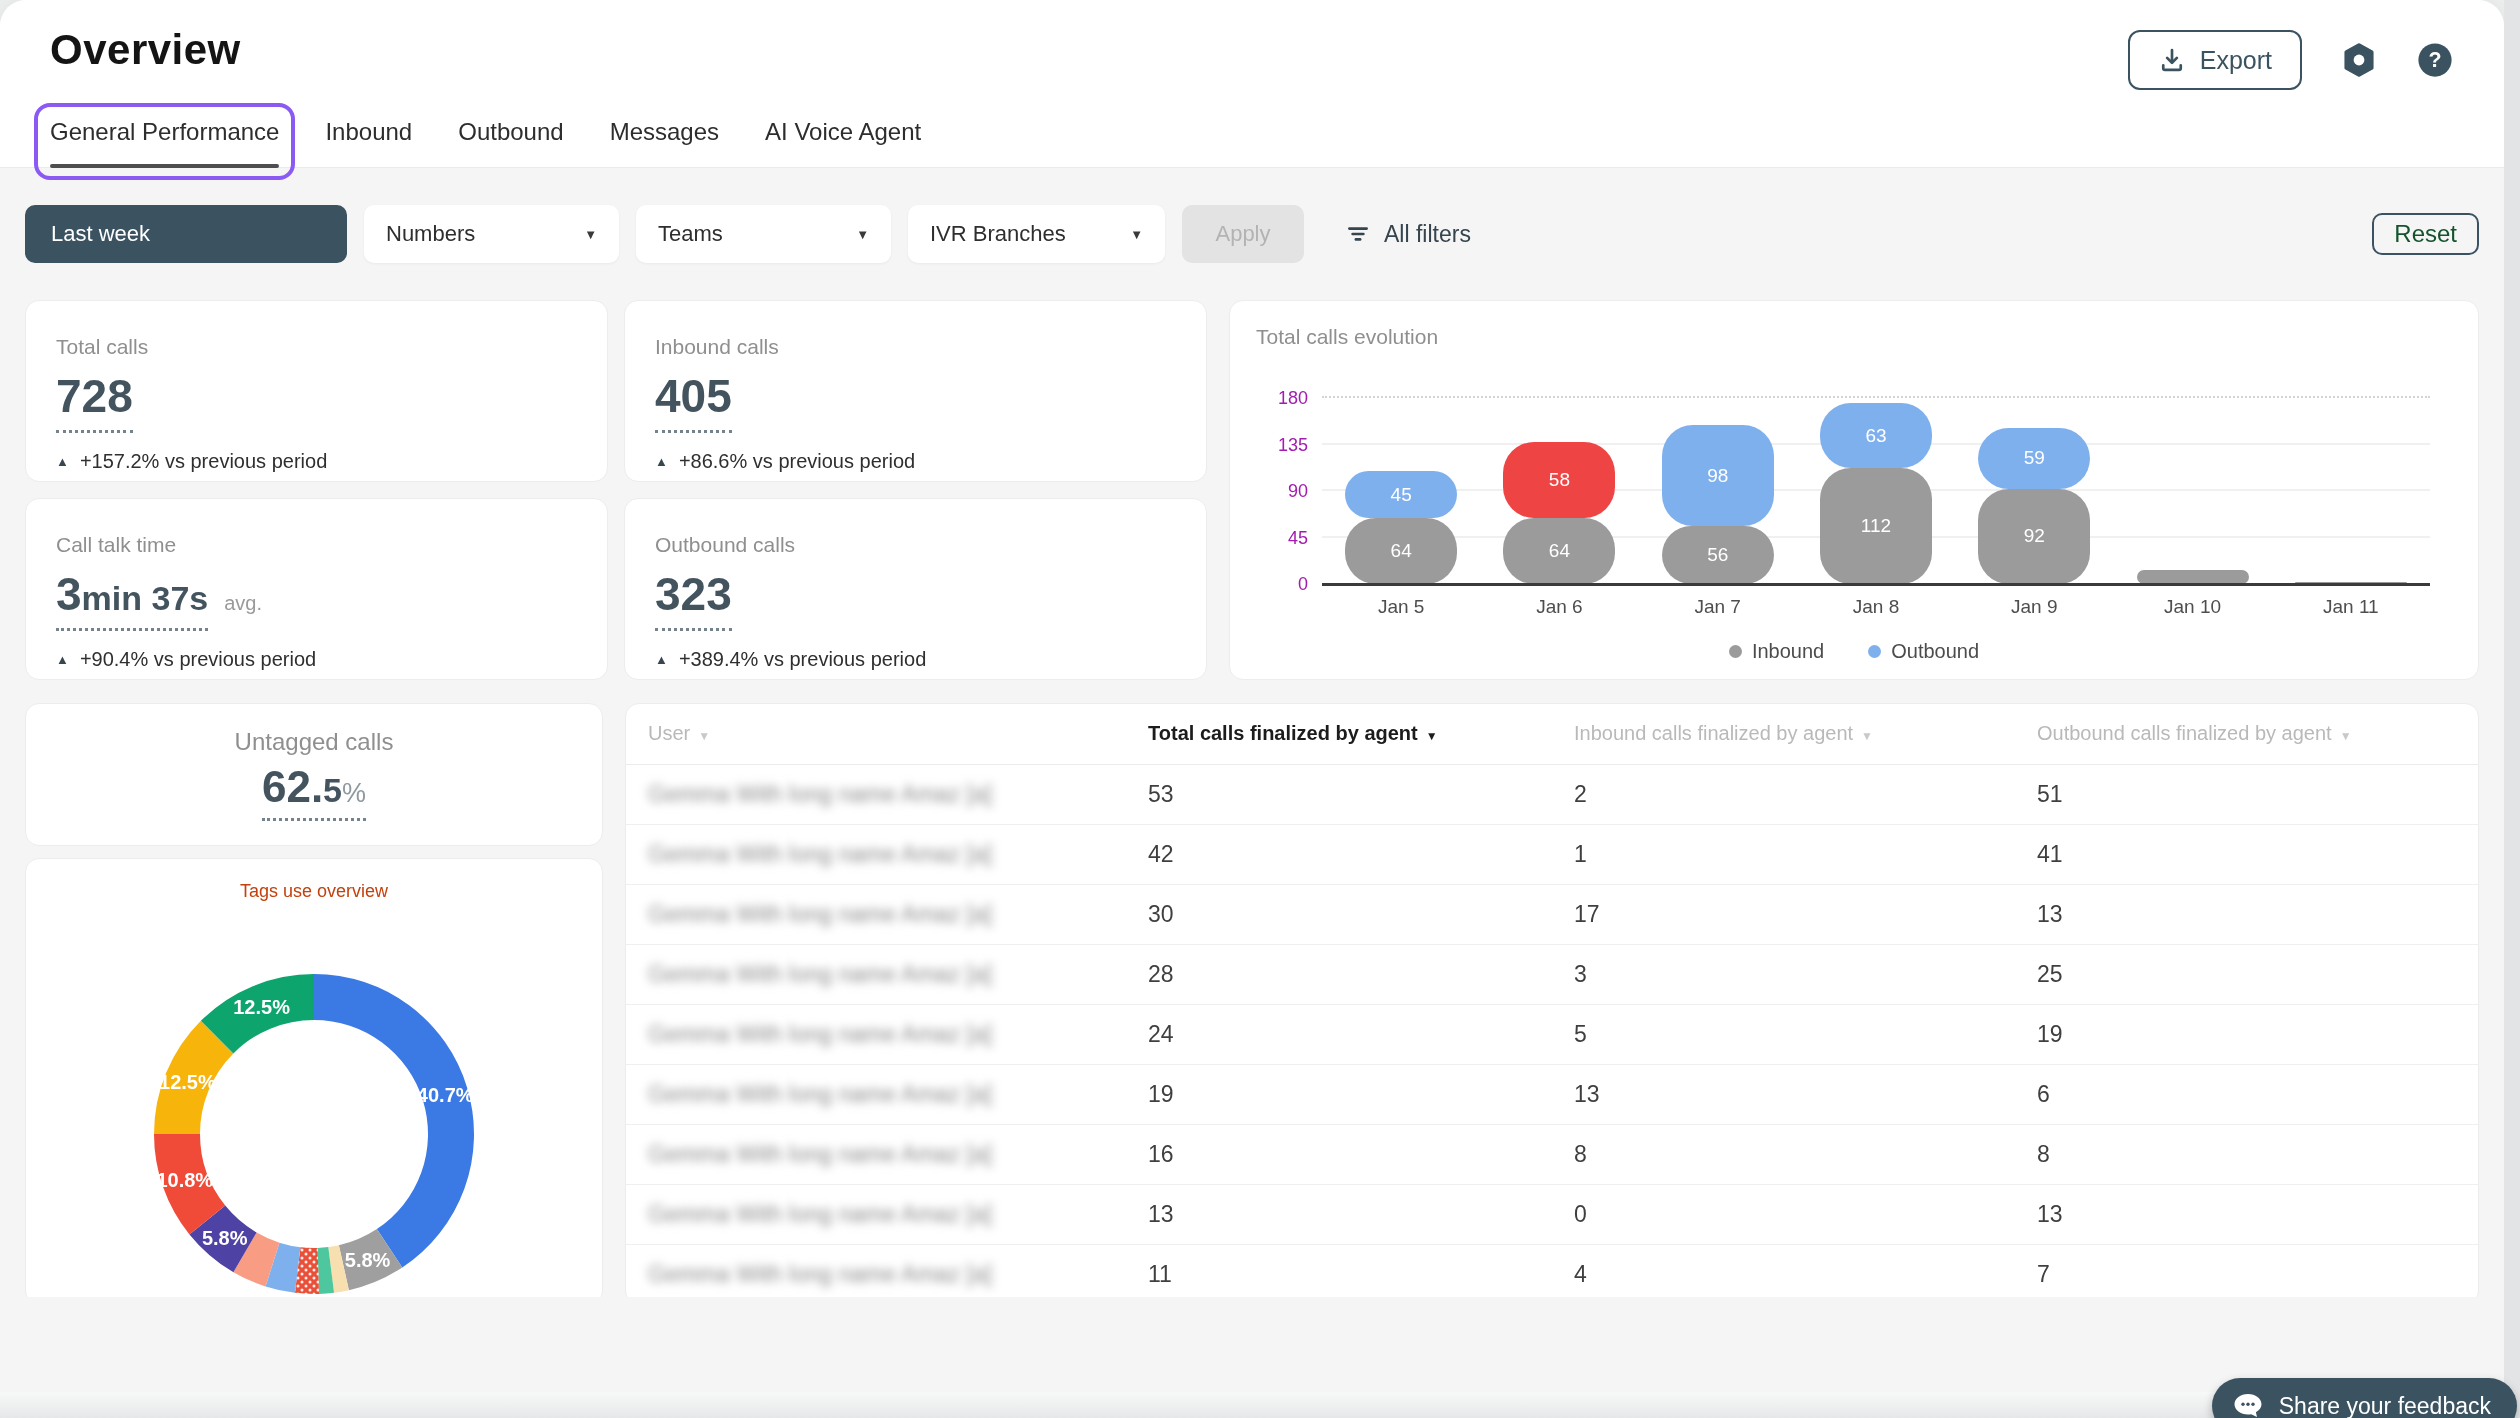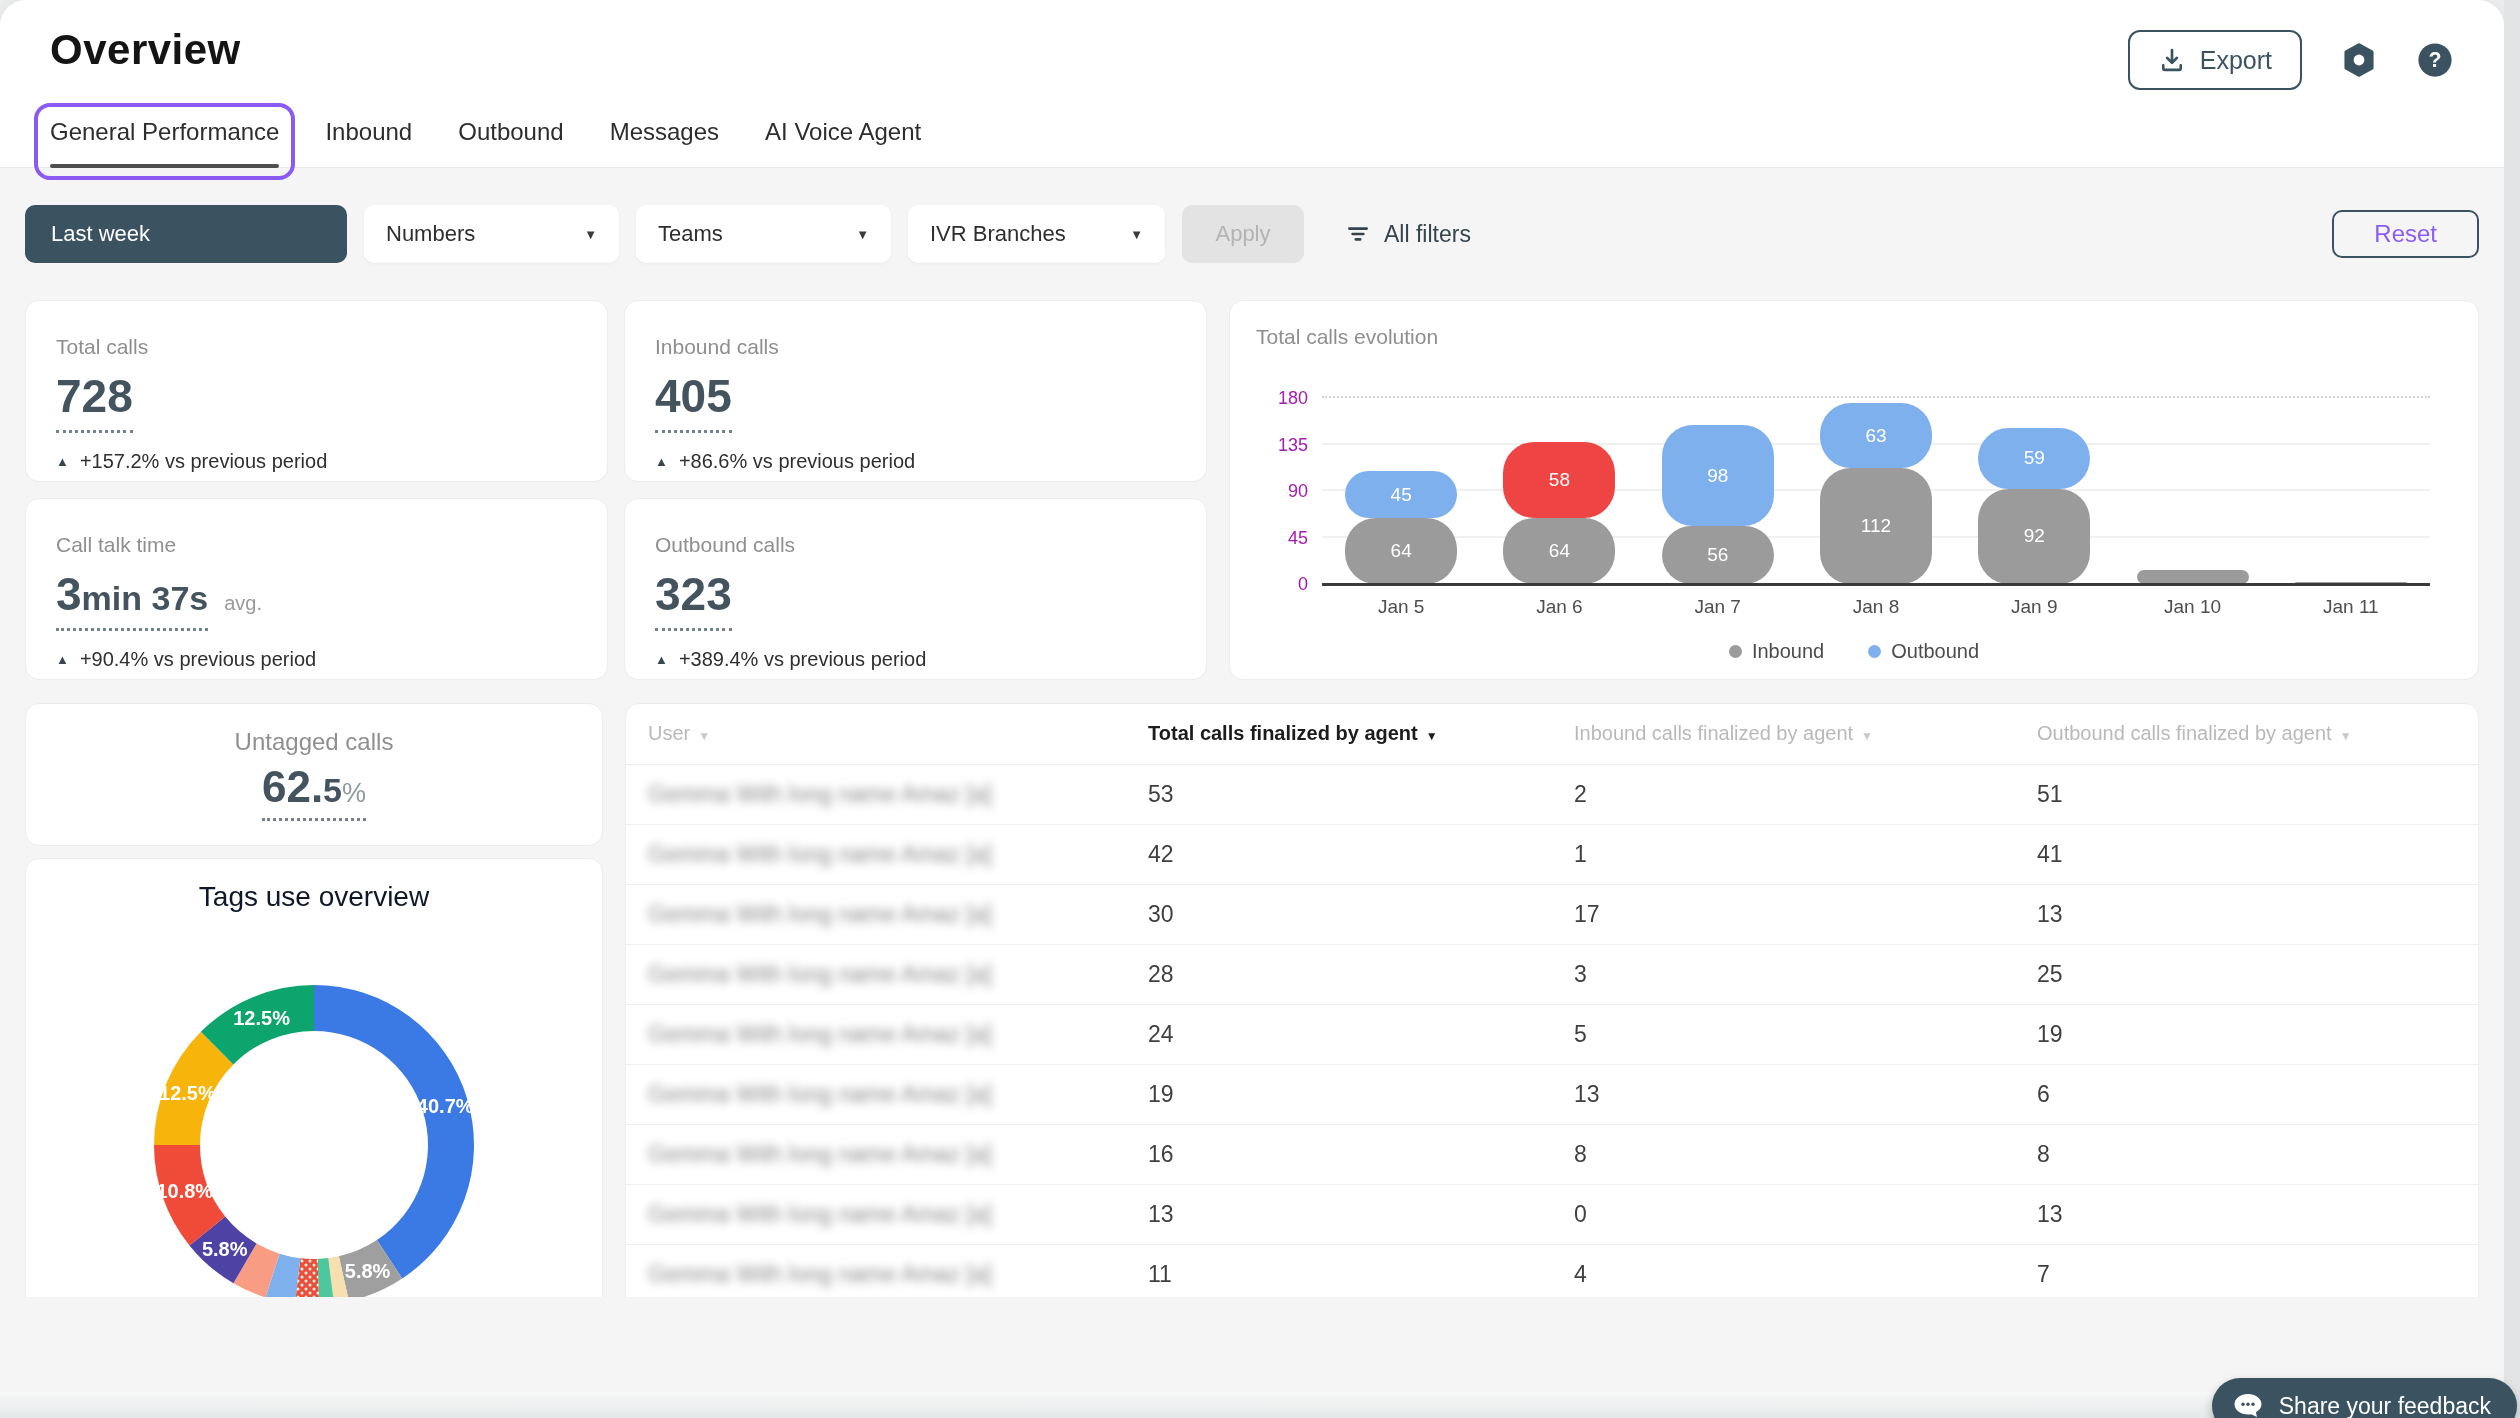--- a/index.html
+++ b/index.html
@@ -35,22 +35,22 @@
   .filters { display:flex; align-items:center; gap:17px; padding:37px 25px 0 25px; }
   .chip { height:58px; border-radius:10px; display:flex; align-items:center; font-size:22px;
     background:#fff; color:#2e2e2e; box-shadow:0 1px 3px rgba(0,0,0,.05); cursor:pointer; }
   .chip-dark { width:322px; padding:0 26px; background:#3b5360; color:#fff; box-shadow:none; }
   .chip-select { padding:0 22px; justify-content:space-between; }
   .chip-select .caret { font-size:13px; color:#3a3a3a; margin-left:14px; }
   .chip-apply { width:122px; justify-content:center; background:#e3e3e3; color:#b3b3b3;
     box-shadow:none; cursor:default; }
   .all-filters { display:flex; align-items:center; gap:13px; margin-left:24px;
     color:#35444d; font-size:23px; cursor:pointer; }
-  .reset-btn { margin-left:auto; height:48px; padding:0 40px; border:2.5px solid #3b5360;
-    border-radius:10px; background:transparent; color:#8b5cf6; font-size:24px; cursor:pointer; }
+  .reset-btn { margin-left:auto; height:42px; padding:0 20px; border:2.5px solid #3b5360;
+    border-radius:10px; background:transparent; color:#14532d; font-size:24px; cursor:pointer; }
 
   
   .dash { display:grid; grid-template-columns:1182px 1fr; gap:22px; padding:37px 25px 0 25px; }
   .card { background:#fff; border:1px solid #ececec; border-radius:14px; }
   .kpi-grid { display:grid; grid-template-columns:1fr 1fr; grid-template-rows:182px 182px; gap:16px; }
   .kpi-card { padding:34px 30px; }
   .kpi-label { font-size:21px; color:#8f8f8f; }
   .kpi-value { display:inline-block; margin-top:10px; font-size:46px; font-weight:800;
     color:#44545f; padding-bottom:7px; border-bottom:3px dotted #74828b; }
   .kpi-value .small { font-size:34px; }
@@ -89,21 +89,21 @@
   .lower { display:grid; grid-template-columns:578px 1fr; gap:22px; padding:23px 25px 0 25px;
     height:617px; overflow:hidden; }
   .tags-col { display:flex; flex-direction:column; gap:12px; }
   .untagged-card { height:143px; display:flex; flex-direction:column; align-items:center;
     justify-content:center; }
   .untagged-label { font-size:24px; color:#8f8f8f; }
   .untagged-value { margin-top:6px; font-weight:800; color:#44545f;
     padding-bottom:6px; border-bottom:3px dotted #74828b; }
   .uv-big { font-size:44px; } .uv-mid { font-size:34px; } .uv-pct { font-size:27px; font-weight:400; color:#8f9aa0; }
   .donut-card { flex:1; position:relative; padding-top:22px; text-align:center; }
-  .donut-title { font-size:28px; color:#0f172a; }
+  .donut-title { font-size:18px; color:#c2410c; }
   .donut-wrap { position:relative; width:340px; height:340px; margin:62px auto 0 auto; }
   .donut-label { font-weight:700; font-size:20px; fill:#fff; }
 
   
   .table-card { overflow:hidden; padding:0; }
   table { width:100%; border-collapse:collapse; table-layout:fixed; }
   th { height:60px; text-align:left; font-size:20px; font-weight:400; color:#b9b9b9;
     border-bottom:1px solid #ececec; padding-left:22px; cursor:pointer; white-space:nowrap; }
   th.active { color:#1c1c1c; font-weight:700; }
   th .sort { font-size:12px; color:#c9c9c9; margin-left:8px; }

